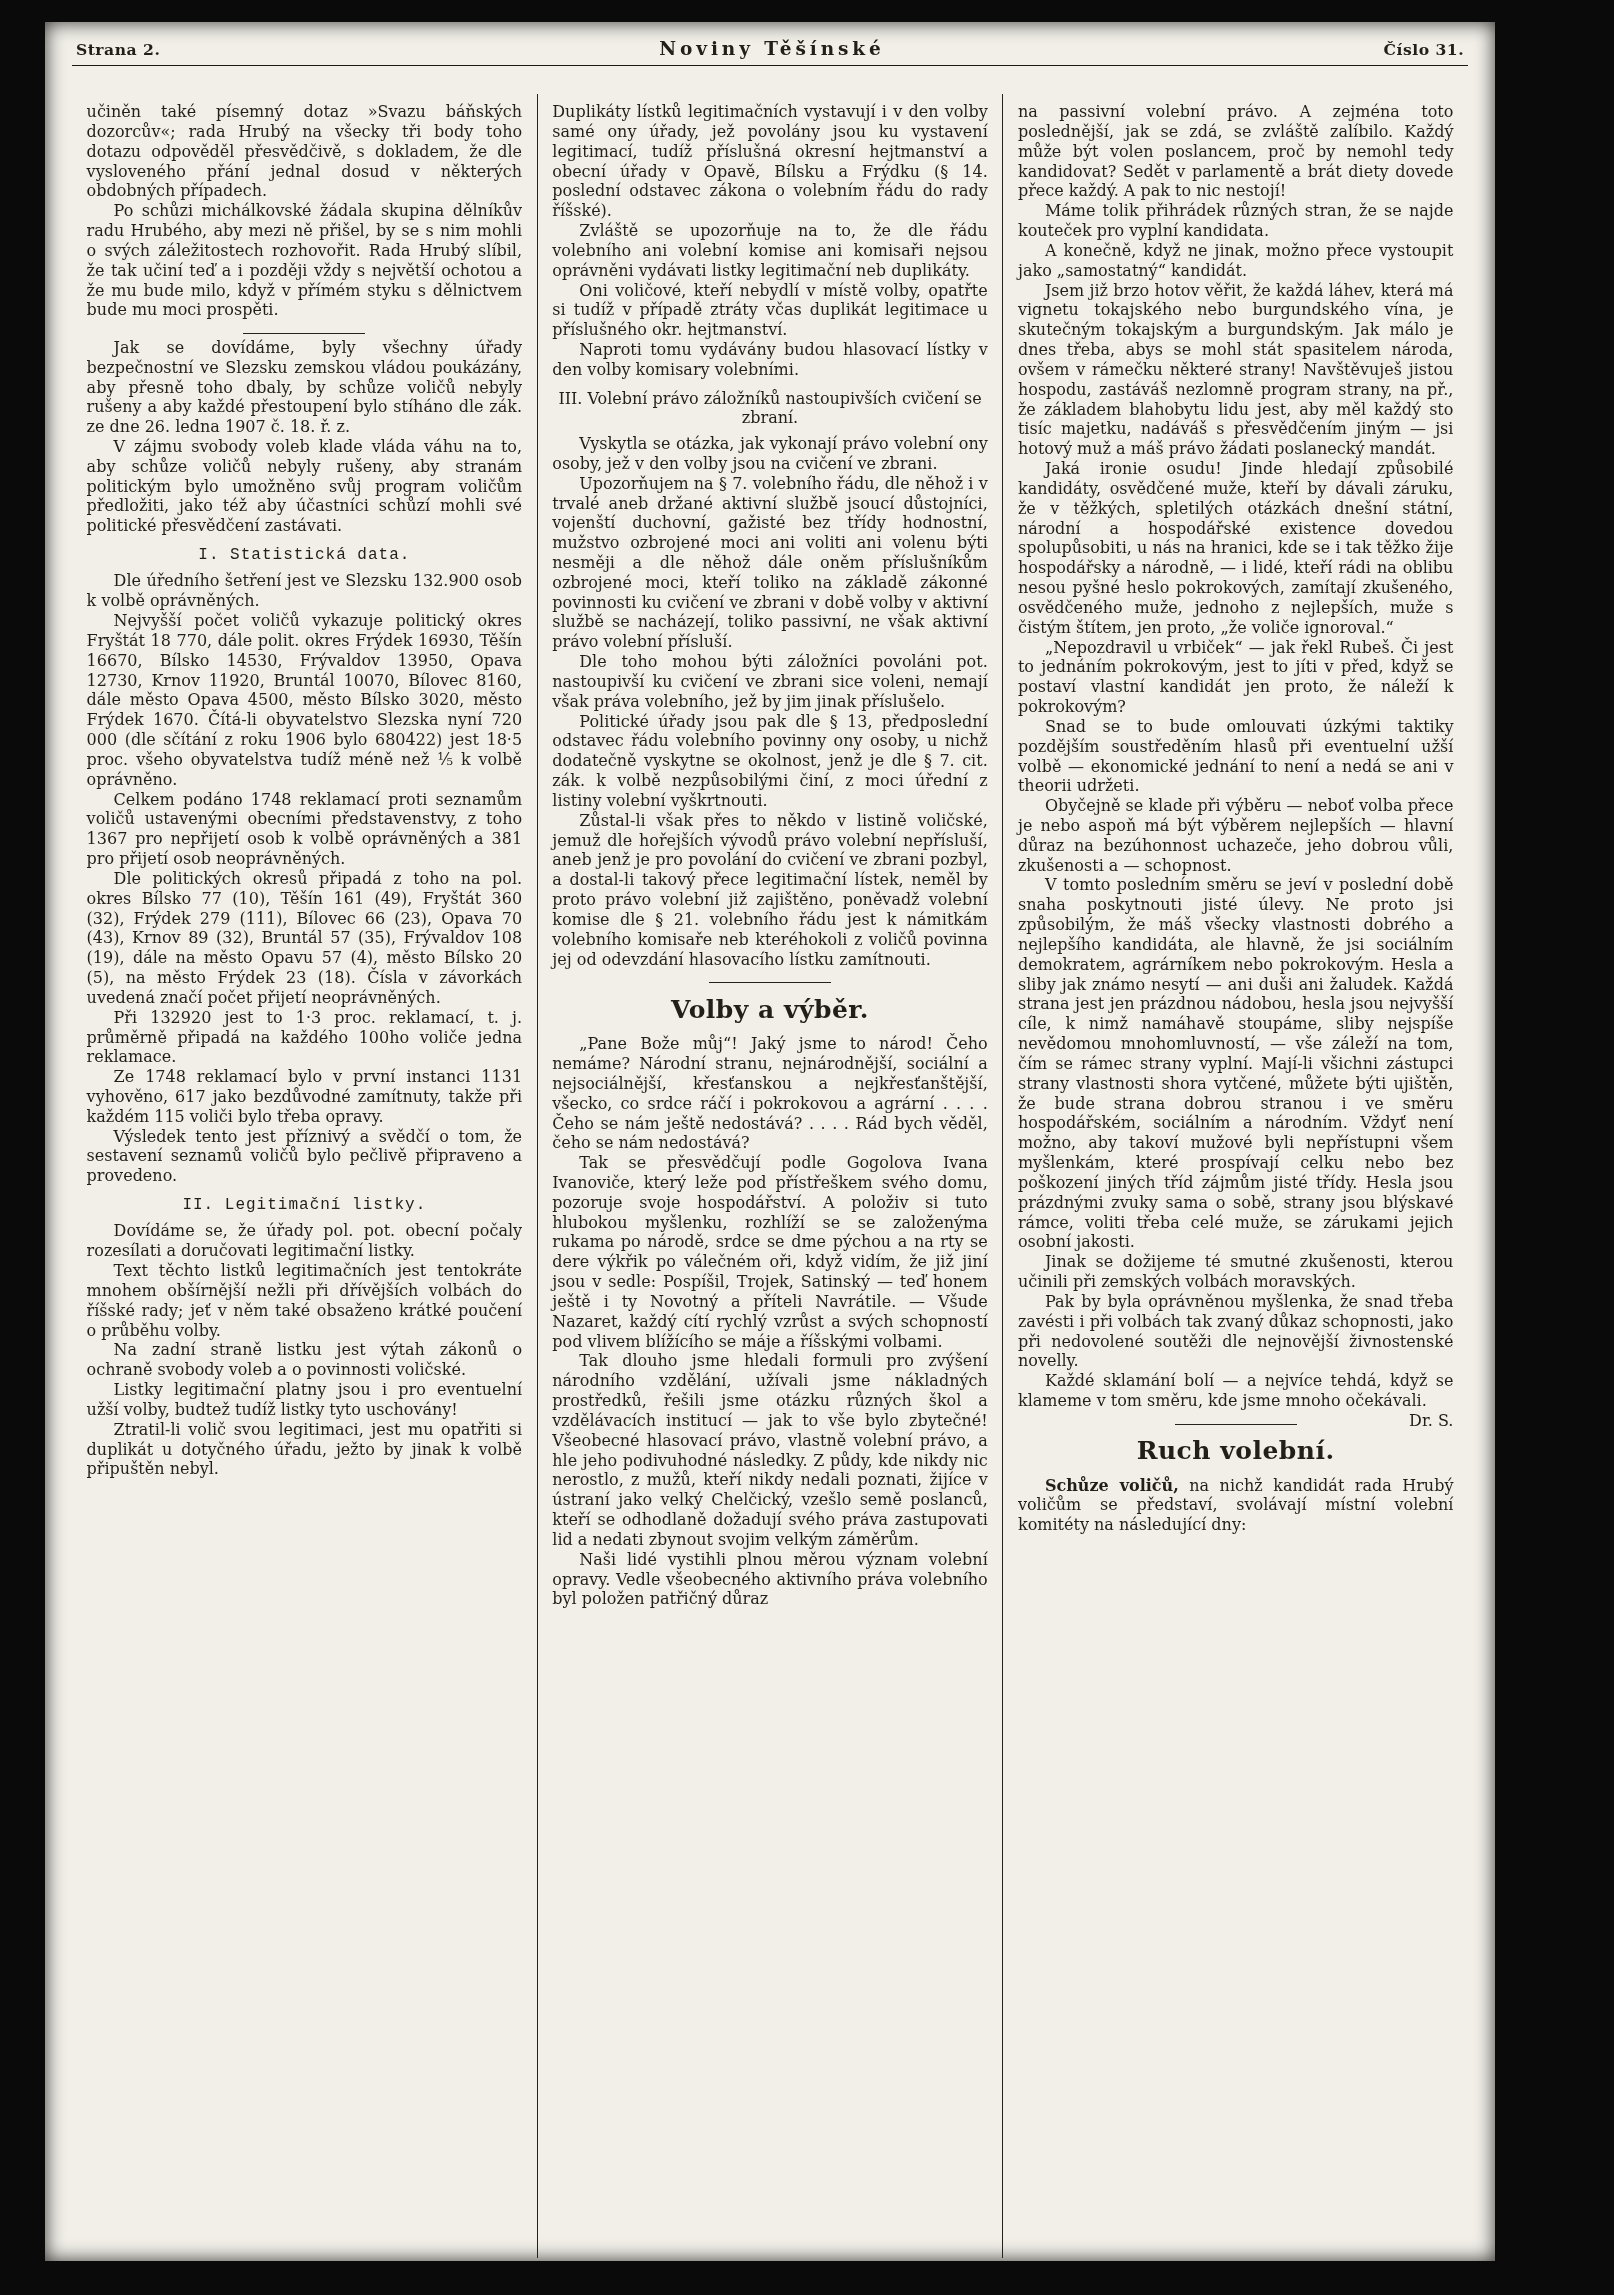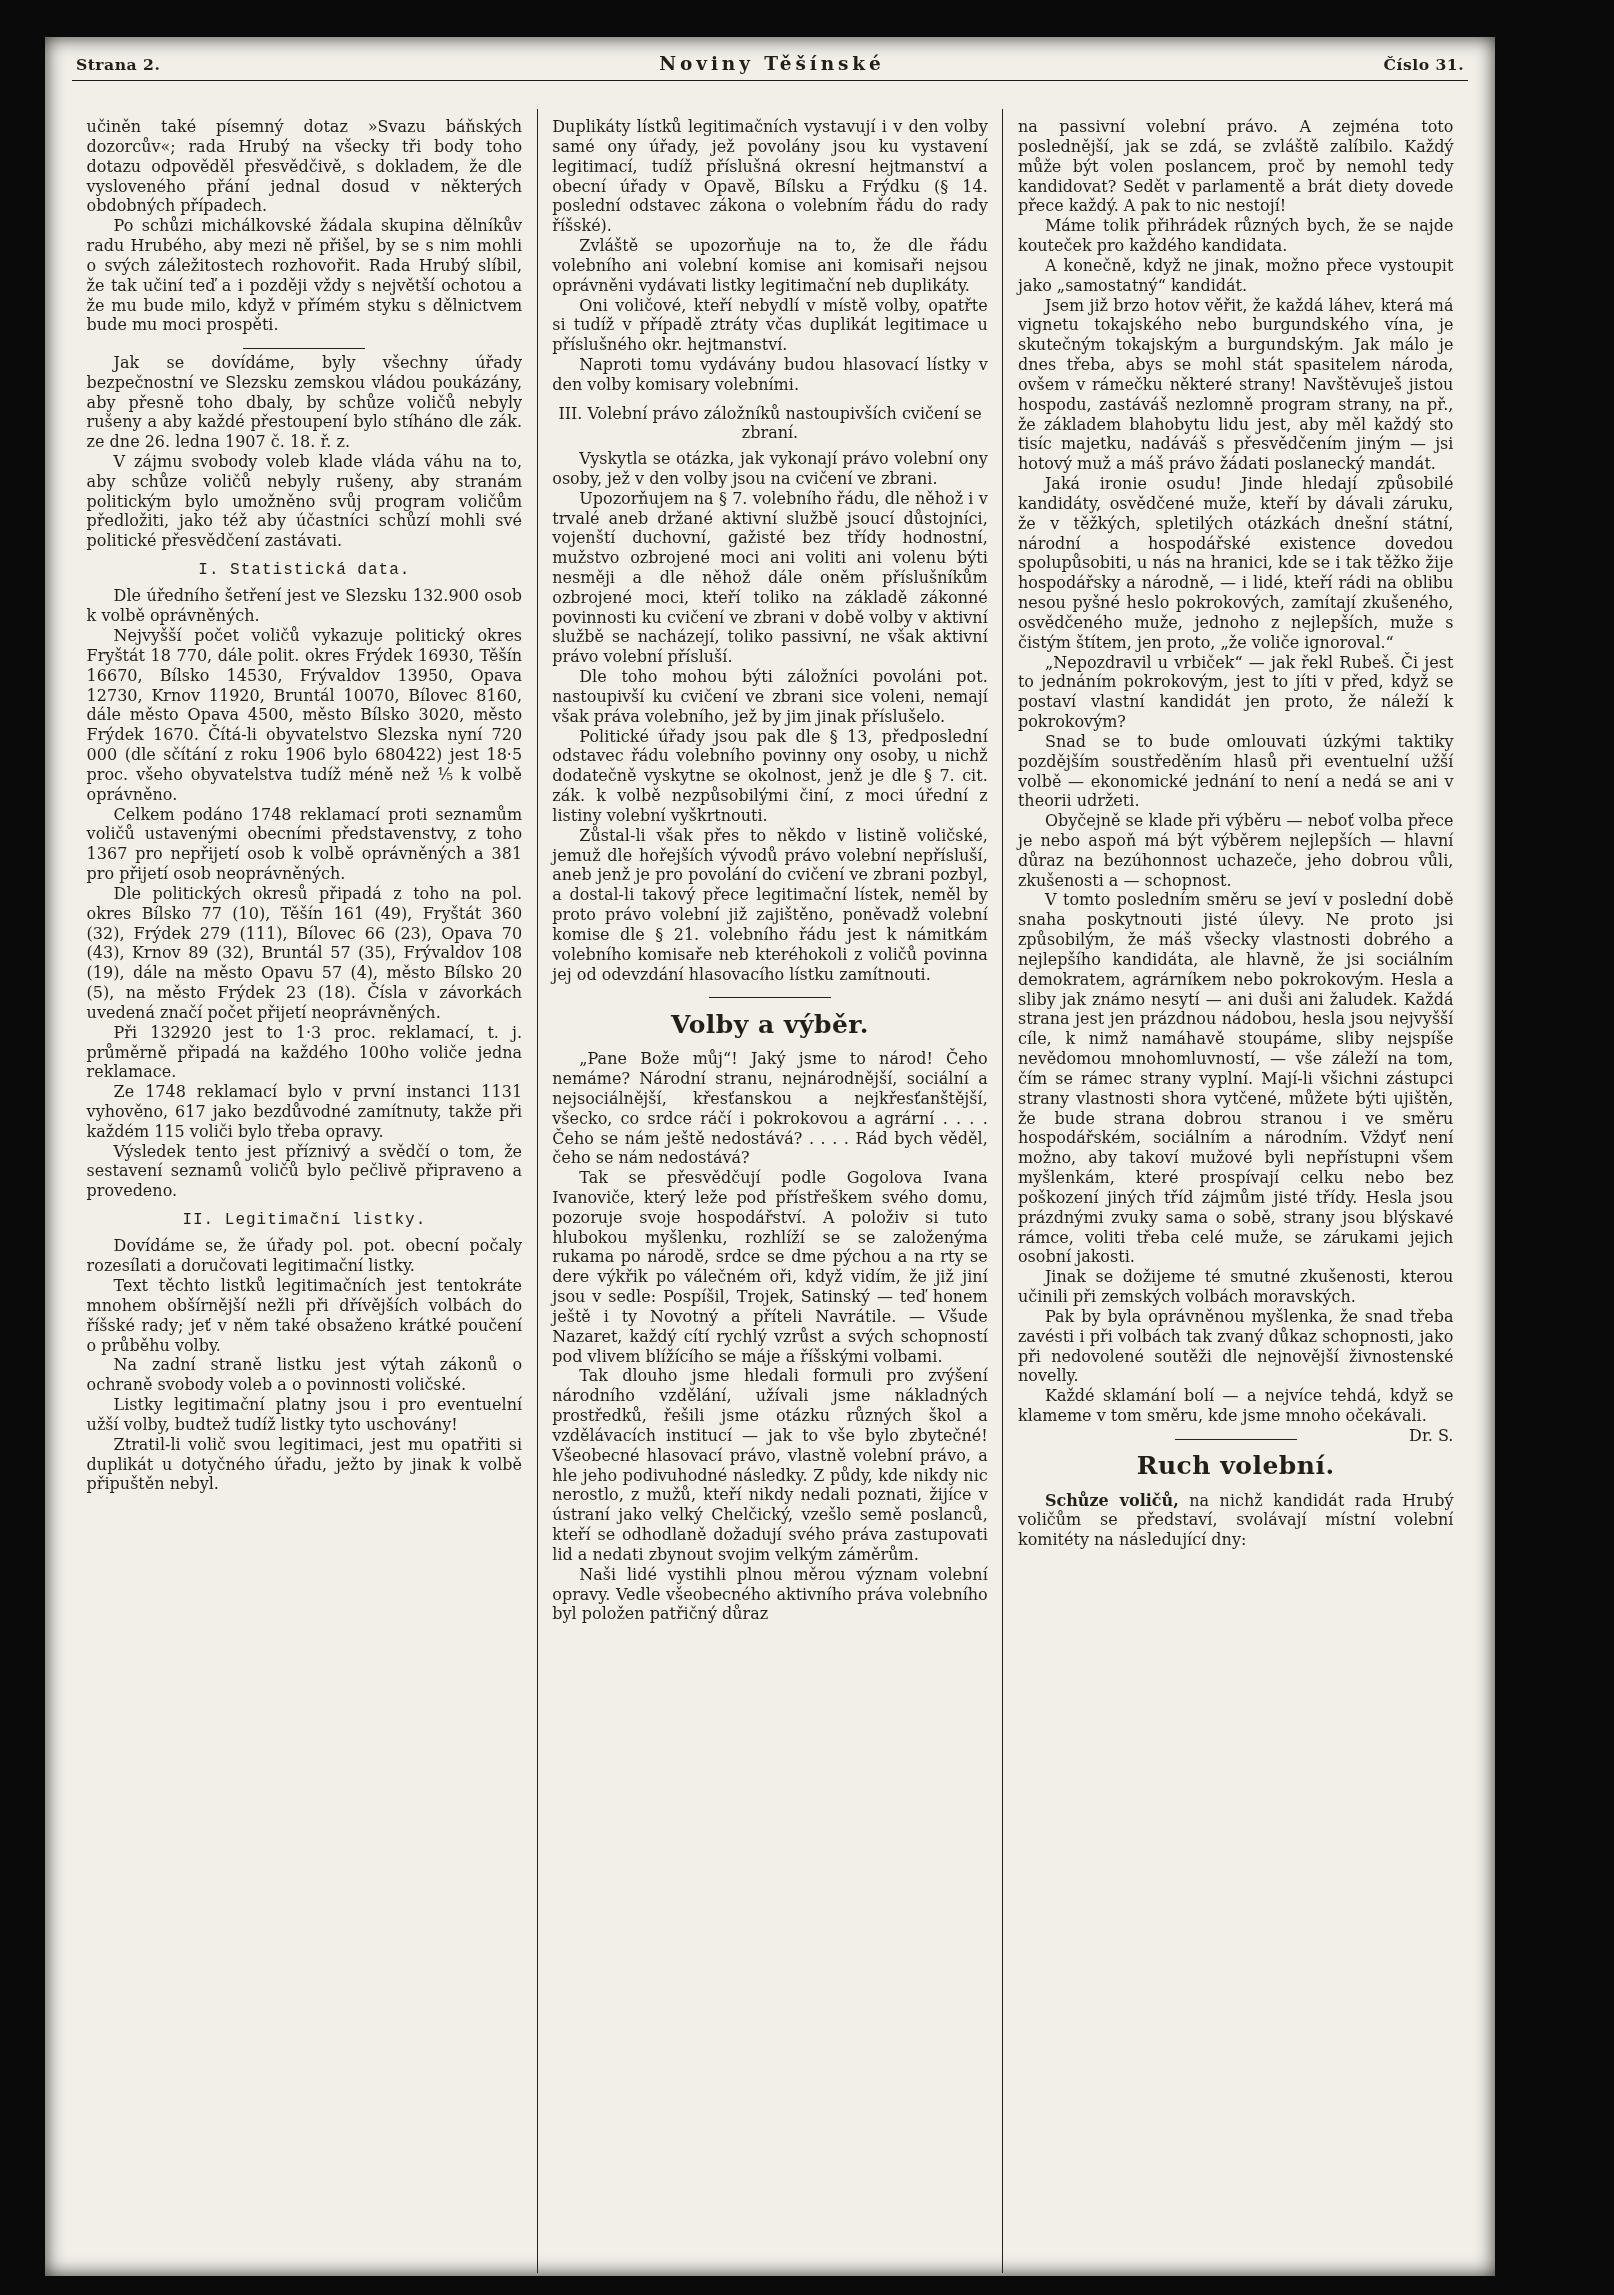--- a/index.html
+++ b/index.html
@@ -3,21 +3,21 @@
 <meta charset="utf-8">
 <style>
   * { margin:0; padding:0; box-sizing:border-box; }
   html,body { width:1614px; height:2295px; }
   body {
     background:#0a0a0a;
     font-family:"DejaVu Serif","Liberation Serif",serif;
     position:relative; overflow:hidden;
   }
   .paper {
-    position:absolute; left:45px; top:37px;
+    position:absolute; left:45px; top:22px;
     width:1450px; height:2239px;
     background:#f1efe8; color:#221e18;
     padding:12.7px 27px 14.6px 27px;
     box-shadow:0 0 19.5px rgba(0,0,0,.8) inset;
   }
   .masthead {
     display:flex; align-items:baseline; justify-content:space-between;
     padding:2.9px 3.9px 6.8px 3.9px;
   }
   .masthead .page-no, .masthead .issue-no { font-size:15.6px; font-weight:bold; letter-spacing:0.5px; }
@@ -96,21 +96,21 @@
         <p class="para">Zůstal-li však přes to někdo v listině voličské, jemuž dle hořejších vývodů právo volební nepřísluší, aneb jenž je pro povolání do cvičení ve zbrani pozbyl, a dostal-li takový přece legitimační lístek, neměl by proto právo volební již zajištěno, poněvadž volební komise dle § 21. volebního řádu jest k námitkám volebního komisaře neb kteréhokoli z voličů povinna jej od odevzdání hlasovacího lístku zamítnouti.</p>
         <div class="rule-short"></div>
         <h2 class="article-head">Volby a výběr.</h2>
         <p class="para">„Pane Bože můj“! Jaký jsme to národ! Čeho nemáme? Národní stranu, nejnárodnější, sociální a nejsociálnější, křesťanskou a nejkřesťanštější, všecko, co srdce ráčí i pokrokovou a agrární . . . . Čeho se nám ještě nedostává? . . . .  Rád bych věděl, čeho se nám nedostává?</p>
         <p class="para">Tak se přesvědčují podle Gogolova Ivana Ivanoviče, který leže pod přístřeškem svého domu, pozoruje svoje hospodářství. A položiv si tuto hlubokou myšlenku, rozhlíží se se založenýma rukama po národě, srdce se dme pýchou a na rty se dere výkřik po válečném oři, když vidím, že již jiní jsou v sedle: Pospíšil, Trojek, Satinský — teď honem ještě i ty Novotný a příteli Navrátile. — Všude Nazaret, každý cítí rychlý vzrůst a svých schopností pod vlivem blížícího se máje a říšskými volbami.</p>
         <p class="para">Tak dlouho jsme hledali formuli pro zvýšení národního vzdělání, užívali jsme nákladných prostředků, řešili jsme otázku různých škol a vzdělávacích institucí — jak to vše bylo zbytečné! Všeobecné hlasovací právo, vlastně volební právo, a hle jeho podivuhodné následky. Z půdy, kde nikdy nic nerostlo, z mužů, kteří nikdy nedali poznati, žijíce v ústraní jako velký Chelčický, vzešlo semě poslanců, kteří se odhodlaně dožadují svého práva zastupovati lid a nedati zbynout svojim velkým záměrům.</p>
         <p class="para">Naši lidé vystihli plnou měrou význam volební opravy. Vedle všeobecného aktivního práva volebního byl položen patřičný důraz</p>
       </div>
     <div class="col">
         <p class="para noindent">na passivní volební právo. A zejména toto poslednější, jak se zdá, se zvláště zalíbilo. Každý může být volen poslancem, proč by nemohl tedy kandidovat? Sedět v parlamentě a brát diety dovede přece každý. A pak to nic nestojí!</p>
-        <p class="para">Máme tolik přihrádek různých bych, že se najde kouteček pro každého kandidata.</p>
+        <p class="para">Máme tolik přihrádek různých stran, že se najde kouteček pro vyplní kandidata.</p>
         <p class="para">A konečně, když ne jinak, možno přece vystoupit jako „samostatný“ kandidát.</p>
         <p class="para">Jsem již brzo hotov věřit, že každá láhev, která má vignetu tokajského nebo burgundského vína, je skutečným tokajským a burgundským. Jak málo je dnes třeba, abys se mohl stát spasitelem národa, ovšem v rámečku některé strany! Navštěvuješ jistou hospodu, zastáváš nezlomně program strany, na př., že základem blahobytu lidu jest, aby měl každý sto tisíc majetku, nadáváš s přesvědčením jiným — jsi hotový muž a máš právo žádati poslanecký mandát.</p>
         <p class="para">Jaká ironie osudu! Jinde hledají způsobilé kandidáty, osvědčené muže, kteří by dávali záruku, že v těžkých, spletilých otázkách dnešní státní, národní a hospodářské existence dovedou spolupůsobiti, u nás na hranici, kde se i tak těžko žije hospodářsky a národně, — i lidé, kteří rádi na oblibu nesou pyšné heslo pokrokových, zamítají zkušeného, osvědčeného muže, jednoho z nejlepších, muže s čistým štítem, jen proto, „že voliče ignoroval.“</p>
         <p class="para">„Nepozdravil u vrbiček“ — jak řekl Rubeš. Či jest to jednáním pokrokovým, jest to jíti v před, když se postaví vlastní kandidát jen proto, že náleží k pokrokovým?</p>
         <p class="para">Snad se to bude omlouvati úzkými taktiky pozdějším soustředěním hlasů při eventuelní užší volbě — ekonomické jednání to není a nedá se ani v theorii udržeti.</p>
         <p class="para">Obyčejně se klade při výběru — neboť volba přece je nebo aspoň má být výběrem nejlepších — hlavní důraz na bezúhonnost uchazeče, jeho dobrou vůli, zkušenosti a — schopnost.</p>
         <p class="para">V tomto posledním směru se jeví v poslední době snaha poskytnouti jisté úlevy. Ne proto jsi způsobilým, že máš všecky vlastnosti dobrého a nejlepšího kandidáta, ale hlavně, že jsi sociálním demokratem, agrárníkem nebo pokrokovým. Hesla a sliby jak známo nesytí — ani duši ani žaludek. Každá strana jest jen prázdnou nádobou, hesla jsou nejvyšší cíle, k nimž namáhavě stoupáme, sliby nejspíše nevědomou mnohomluvností, — vše záleží na tom, čím se rámec strany vyplní. Mají-li všichni zástupci strany vlastnosti shora vytčené, můžete býti ujištěn, že bude strana dobrou stranou i ve směru hospodářském, sociálním a národním. Vždyť není možno, aby takoví mužové byli nepřístupni všem myšlenkám, které prospívají celku nebo bez poškození jiných tříd zájmům jisté třídy. Hesla jsou prázdnými zvuky sama o sobě, strany jsou blýskavé rámce, voliti třeba celé muže, se zárukami jejich osobní jakosti.</p>
         <p class="para">Jinak se dožijeme té smutné zkušenosti, kterou učinili při zemských volbách moravských.</p>
         <p class="para">Pak by byla oprávněnou myšlenka, že snad třeba zavésti i při volbách tak zvaný důkaz schopnosti, jako při nedovolené soutěži dle nejnovější živnostenské novelly.</p>
         <p class="para">Každé sklamání bolí — a nejvíce tehdá, když se klameme v tom směru, kde jsme mnoho očekávali.<span class="sign">Dr. S.</span></p>

